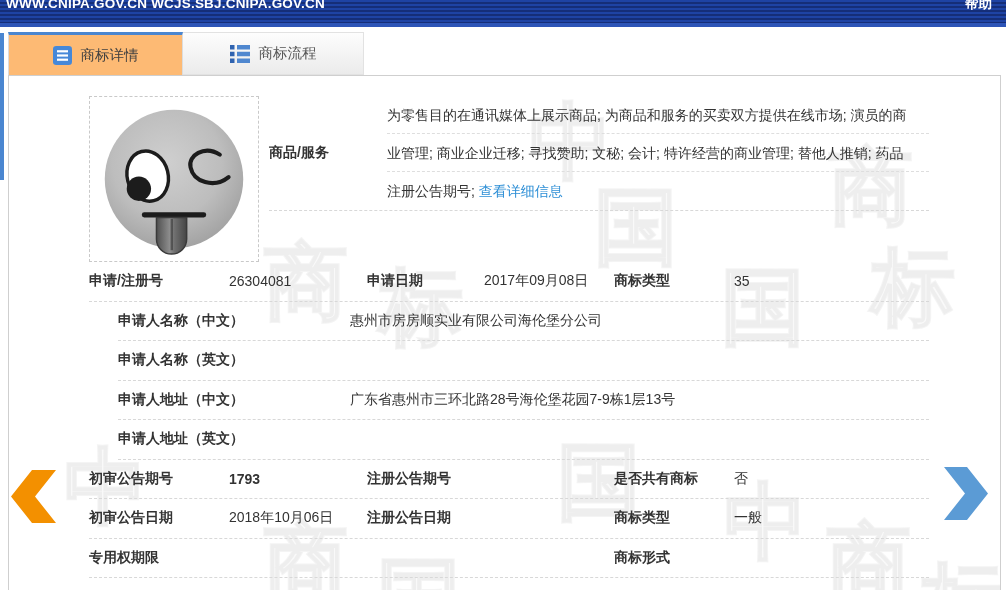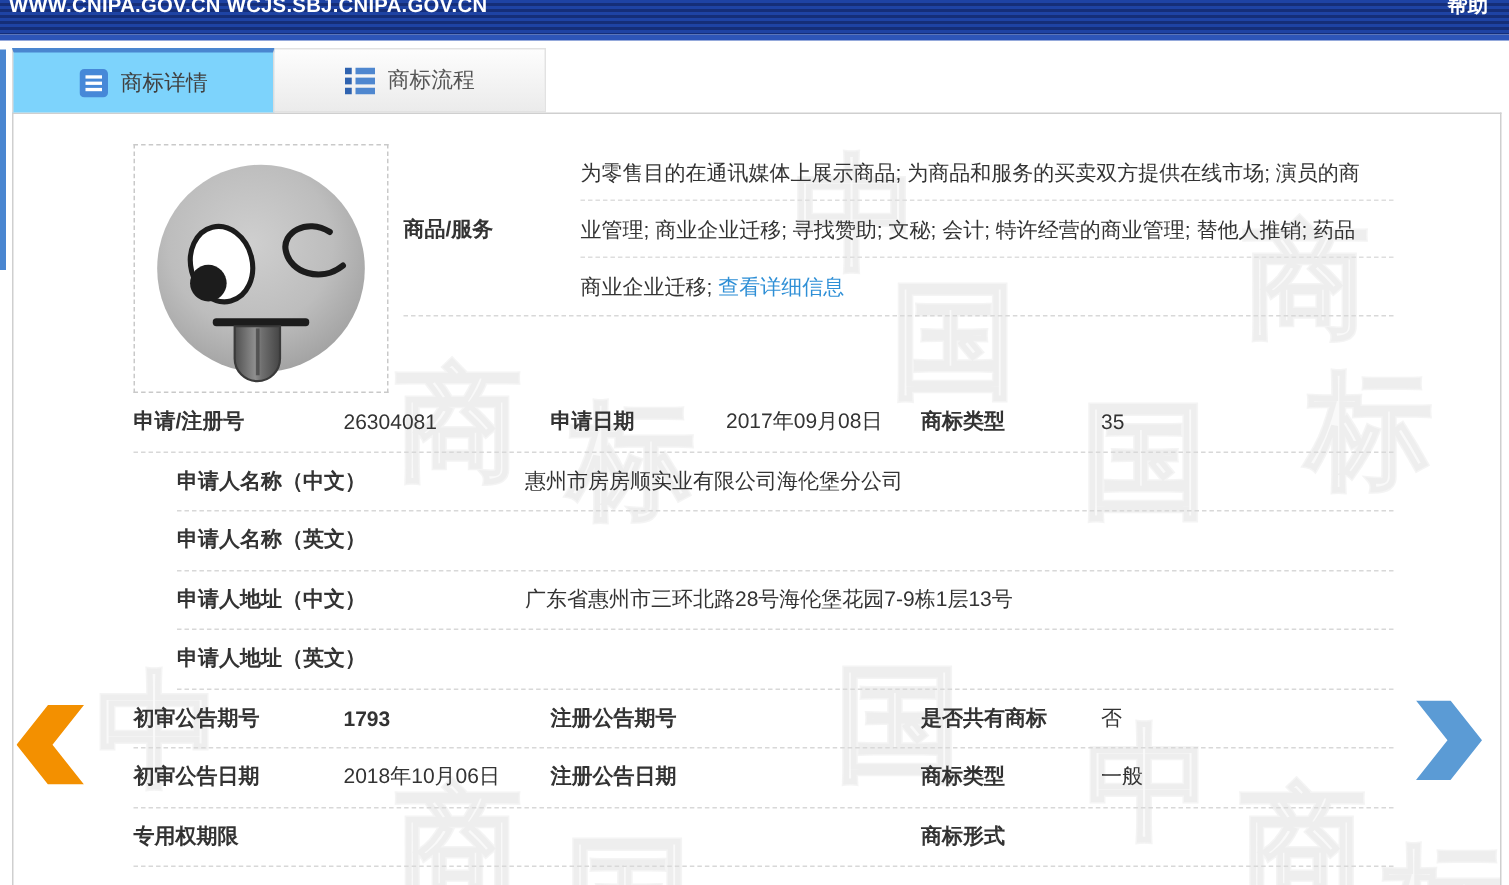--- a/index.html
+++ b/index.html
@@ -19,21 +19,21 @@
   .topbar .help { color: #fff; font-weight: bold; font-size: 13.5px; cursor: pointer; text-decoration: none; }
   .topbar .cutoff { color: #fff; font-weight: bold; font-size: 13.5px; }
 
   
   .tabs { display: flex; margin: 5px 0 0 8px; position: relative; z-index: 3; }
   .tab {
     height: 43px; display: flex; align-items: center; justify-content: center;
     gap: 9px; font-size: 14.5px; cursor: pointer;
   }
   .tab-active {
-    width: 175px; background: #7dd3fc;
+    width: 175px; background: #fdba74;
     border: 1px solid #dcdcdc; border-bottom: none;
     border-top: 3px solid #4a86d0;
     color: #404040; margin-bottom: -1px;
   }
   .tab-inactive {
     width: 181px; background: linear-gradient(to bottom, #fdfdfd, #ebebeb);
     border: 1px solid #e2e2e2; border-left: none;
     color: #555;
   }
   .tab .ticon { display: inline-flex; }
@@ -176,21 +176,21 @@
           </svg>
         </div>
 
         <div class="top-fields">
           <div class="goods-row">
             <div class="goods-label">商品/服务</div>
             <div class="goods-value">
               <div class="goods-line">为零售目的在通讯媒体上展示商品; 为商品和服务的买卖双方提供在线市场; 演员的商</div>
               <div class="goods-line">业管理; 商业企业迁移; 寻找赞助; 文秘; 会计; 特许经营的商业管理; 替他人推销; 药品</div>
               <div class="goods-line">
-                <span>商业企业迁移;</span>
+                <span>注册公告期号;</span>
                 <a class="detail-link">查看详细信息</a>
               </div>
             </div>
           </div>
         </div>
       </div>
 
       <div class="rows-table">
 
         <div class="frow six">

